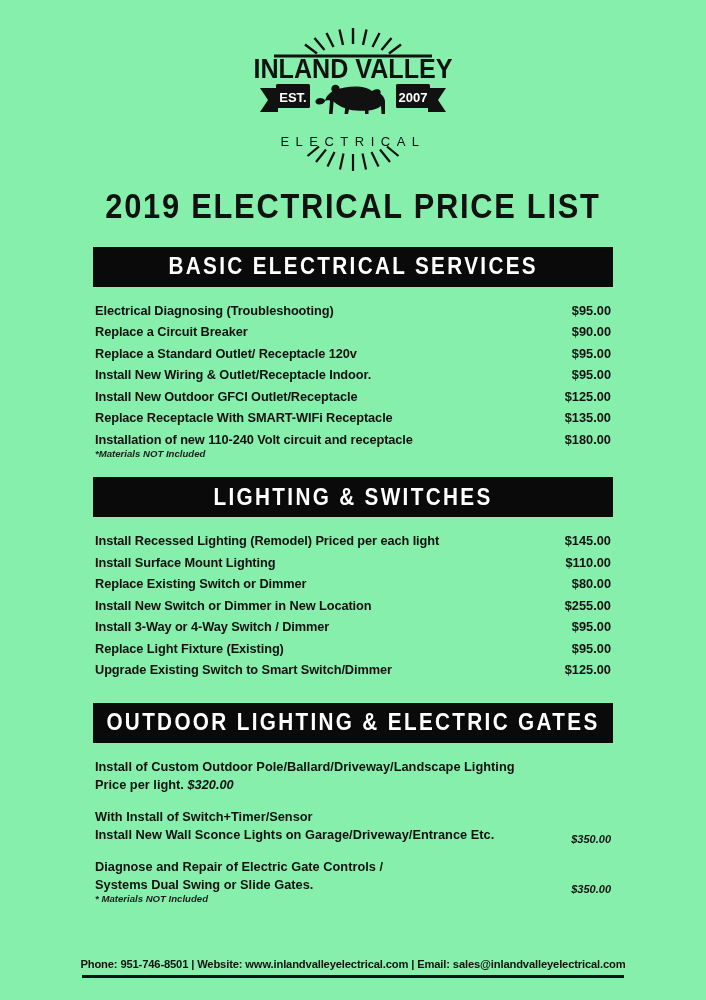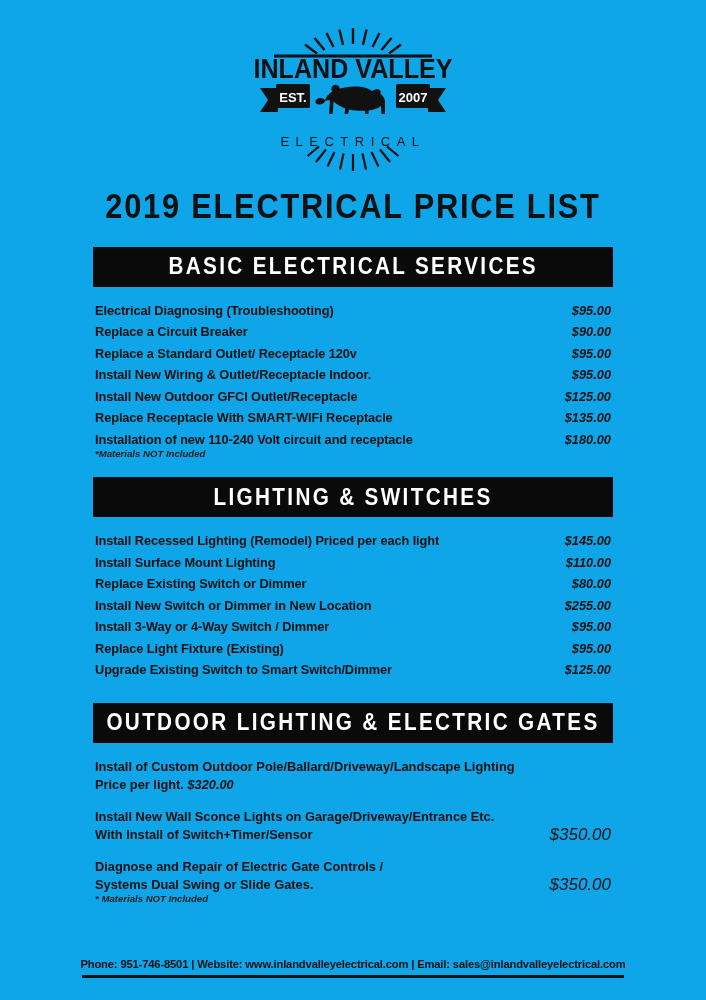--- a/index.html
+++ b/index.html
@@ -12,21 +12,21 @@
     height: 1000px;
     font-family: "Liberation Sans", sans-serif;
     color: #111111;
     overflow: hidden;
     position: relative;
   }
 
   .page {
     width: 706px;
     height: 1000px;
-    background: #0ea5e9;
+    background: #86efac;
     position: relative;
     box-sizing: border-box;
   }
 
   
   .logo-block {
     width: 100%;
     padding-top: 26px;
     display: flex;
     flex-direction: column;
@@ -99,21 +99,20 @@
   }
   .row-label {
     font-size: 12.8px;
     font-weight: 700;
     color: #111111;
     letter-spacing: -0.1px;
   }
   .row-price {
     font-size: 12.8px;
     font-weight: 700;
-    font-style: italic;
     color: #111111;
     white-space: nowrap;
     text-align: right;
     padding-left: 10px;
   }
   .note {
     font-size: 9.6px;
     font-style: italic;
     font-weight: 700;
     color: #1c1c1c;
@@ -134,22 +133,22 @@
   .block-line {
     font-size: 12.8px;
     font-weight: 700;
     color: #111111;
   }
   .inline-price {
     font-style: italic;
     font-weight: 700;
   }
   .block-price {
-    font-size: 17px;
-    font-weight: 400;
+    font-size: 11px;
+    font-weight: 700;
     font-style: italic;
     white-space: nowrap;
     padding-left: 10px;
     padding-bottom: 0px;
   }
   .section-gap-outdoor .rows { padding-top: 2px; }
 
   
   .footer {
     position: absolute;
@@ -346,22 +345,22 @@
             <div class="block-line">
               <span>Price per light.</span>
               <span class="inline-price">$320.00</span>
             </div>
           </div>
           <div class="block-price"></div>
         </div>
 
         <div class="block-row">
           <div class="block-lines">
+            <div class="block-line">With Install of Switch+Timer/Sensor</div>
             <div class="block-line">Install New Wall Sconce Lights on Garage/Driveway/Entrance Etc.</div>
-            <div class="block-line">With Install of Switch+Timer/Sensor</div>
           </div>
           <div class="block-price">$350.00</div>
         </div>
 
         <div class="block-row" style="margin-bottom:0;">
           <div class="block-lines">
             <div class="block-line">Diagnose and Repair of Electric Gate Controls /</div>
             <div class="block-line">Systems Dual Swing or Slide Gates.</div>
           </div>
           <div class="block-price">$350.00</div>

